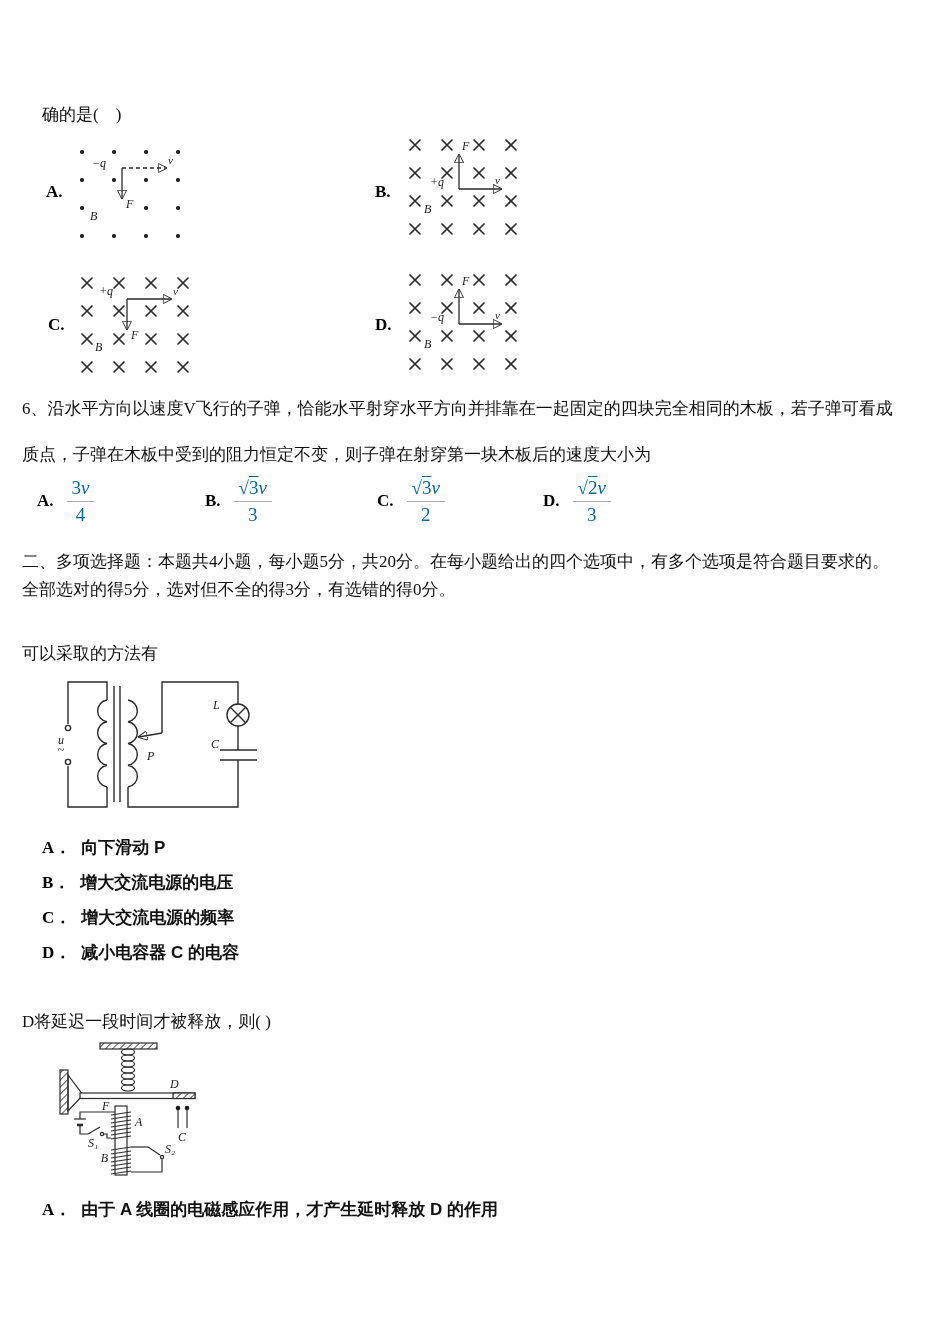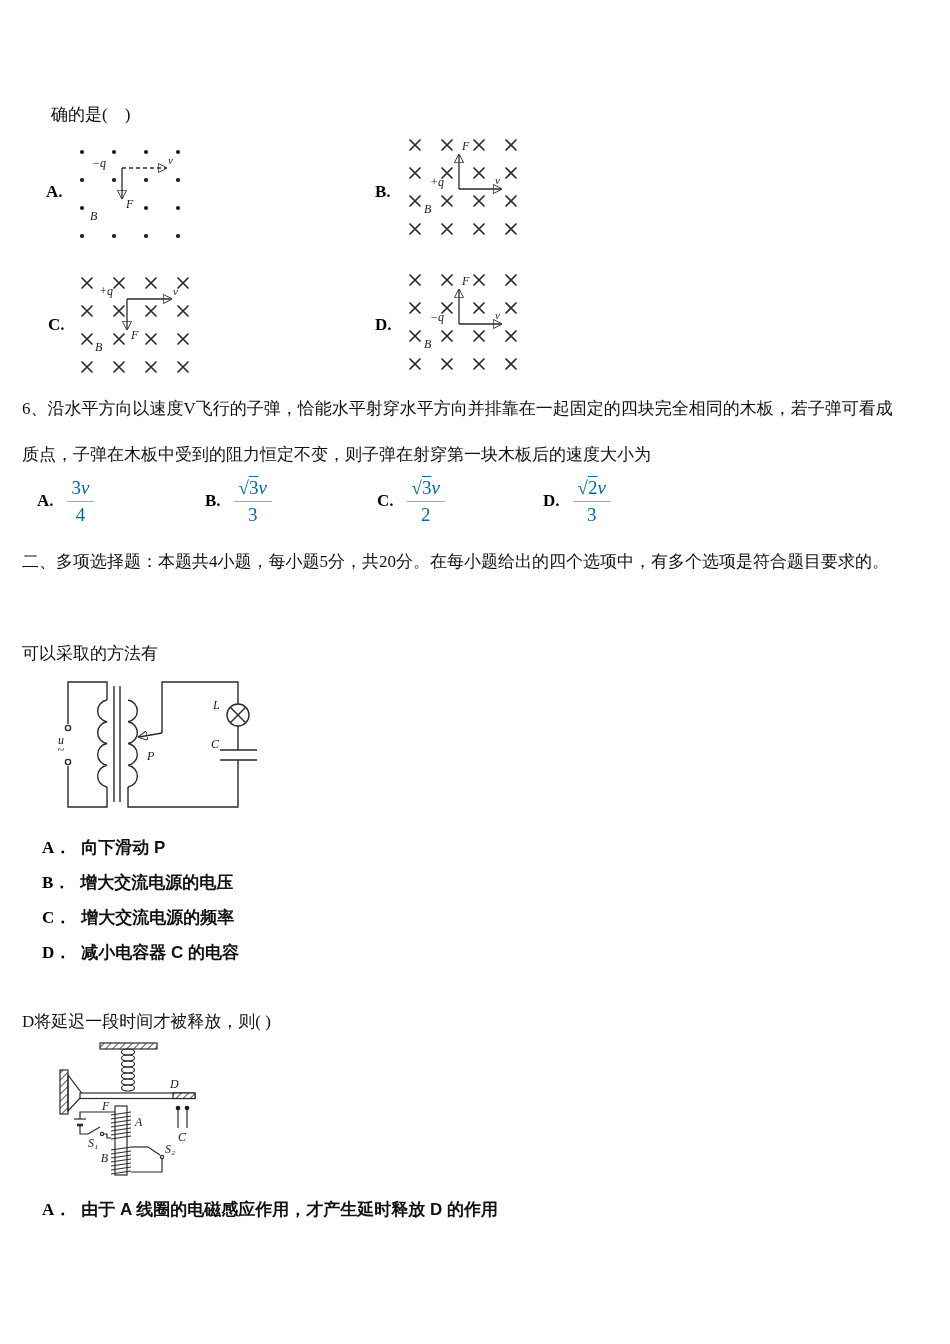--- a/index.html
+++ b/index.html
@@ -38,21 +38,21 @@
       <marker id="arr" viewBox="0 0 10 10" refX="8.5" refY="5" markerWidth="7" markerHeight="7" orient="auto-start-reverse">
         <path d="M0,0L10,5L0,10z" fill="#2a2a2a" stroke="none"></path>
       </marker>
       <pattern id="hatch" width="5" height="5" patternUnits="userSpaceOnUse" patternTransform="rotate(45)">
         <rect width="5" height="5" fill="#fff" stroke="none"></rect>
         <line x1="0" y1="0" x2="0" y2="5" stroke="#555" stroke-width="1.6"></line>
       </pattern>
     </defs>
   </svg>
 
-  <div class="abs para" style="left:51px;top:92px;">确的是(　)</div>
+  <div class="abs para" style="left:42px;top:92px;">确的是(　)</div>
 
   <span class="abs optletter" style="left:46px;top:182px;">A.</span>
   <svg class="abs" style="left:66px;top:136px;" width="170" height="112" viewBox="0 0 170 112">
     <g>
       <use href="#dt" x="16" y="16"></use>
         <use href="#dt" x="48" y="16"></use>
         <use href="#dt" x="80" y="16"></use>
         <use href="#dt" x="112" y="16"></use>
       <use href="#dt" x="16" y="44"></use>
         <use href="#dt" x="48" y="44"></use>
@@ -187,20 +187,21 @@
   <div class="q6opt" style="left:543px;top:472px;">
     <span class="optletter">D.</span>
     <span class="frac">
       <span class="num"><span class="rad">√</span><span class="radicand">2</span><i>v</i></span>
       <span class="den">3</span>
     </span>
   </div>
 
   <div class="abs para2" style="left:22px;top:548px;">
     <div>二、多项选择题：本题共4小题，每小题5分，共20分。在每小题给出的四个选项中，有多个选项是符合题目要求的。</div>
+    <div>全部选对的得5分，选对但不全的得3分，有选错的得0分。</div>
   </div>
 
   <div class="abs para" style="left:22px;top:642px;line-height:24px;">可以采取的方法有</div>
 
   <svg class="abs" style="left:56px;top:674px;" width="215" height="148" viewBox="0 0 215 148">
     <g stroke="#2a2a2a" stroke-width="1.4" fill="none">
 
       <polyline points="12,50 12,8 51,8 51,26"></polyline>
       <polyline points="12,92 12,133 51,133 51,113"></polyline>
       <circle cx="12" cy="54" r="2.6"></circle>

